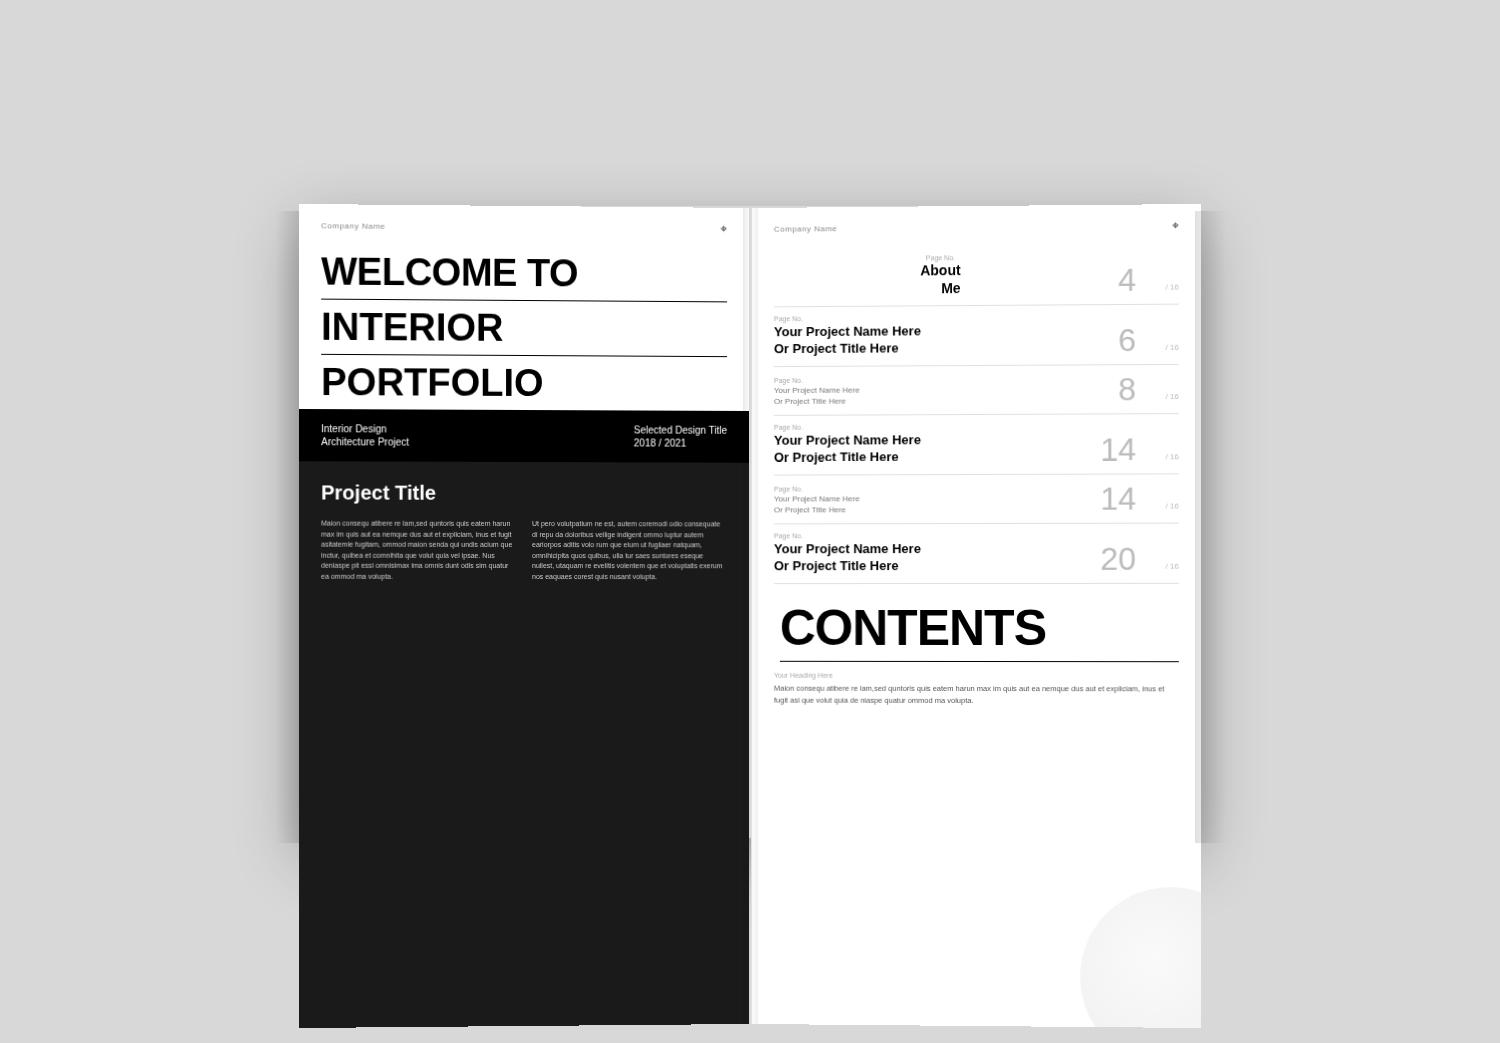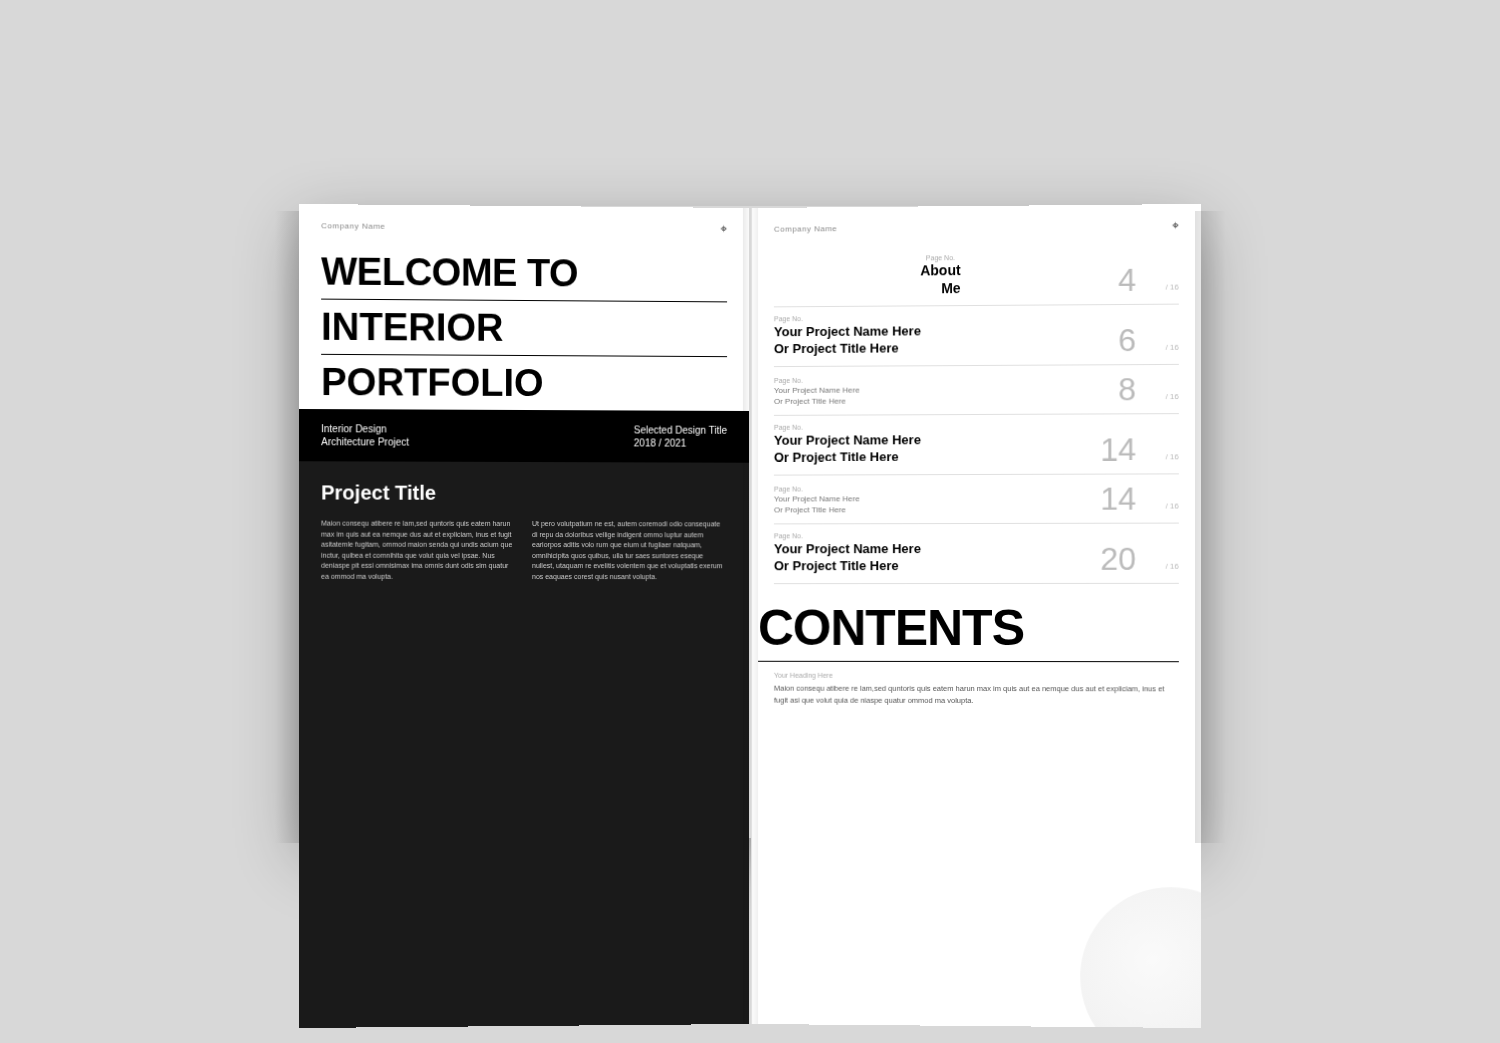--- a/index.html
+++ b/index.html
@@ -244,21 +244,21 @@
     .about-title {
       font-size: 14px;
       font-weight: 600;
       color: #000;
       text-align: right;
       line-height: 1.3;
     }
 
     
     .contents-heading-area {
-      padding: 14px 22px 0 6px;
+      padding: 14px 22px 0 28px;
     }
 
     .contents-title {
       font-size: 50px;
       font-weight: 700;
       color: #000;
       letter-spacing: -1px;
       line-height: 1;
       padding-bottom: 8px;
       border-bottom: 1.5px solid #000;

